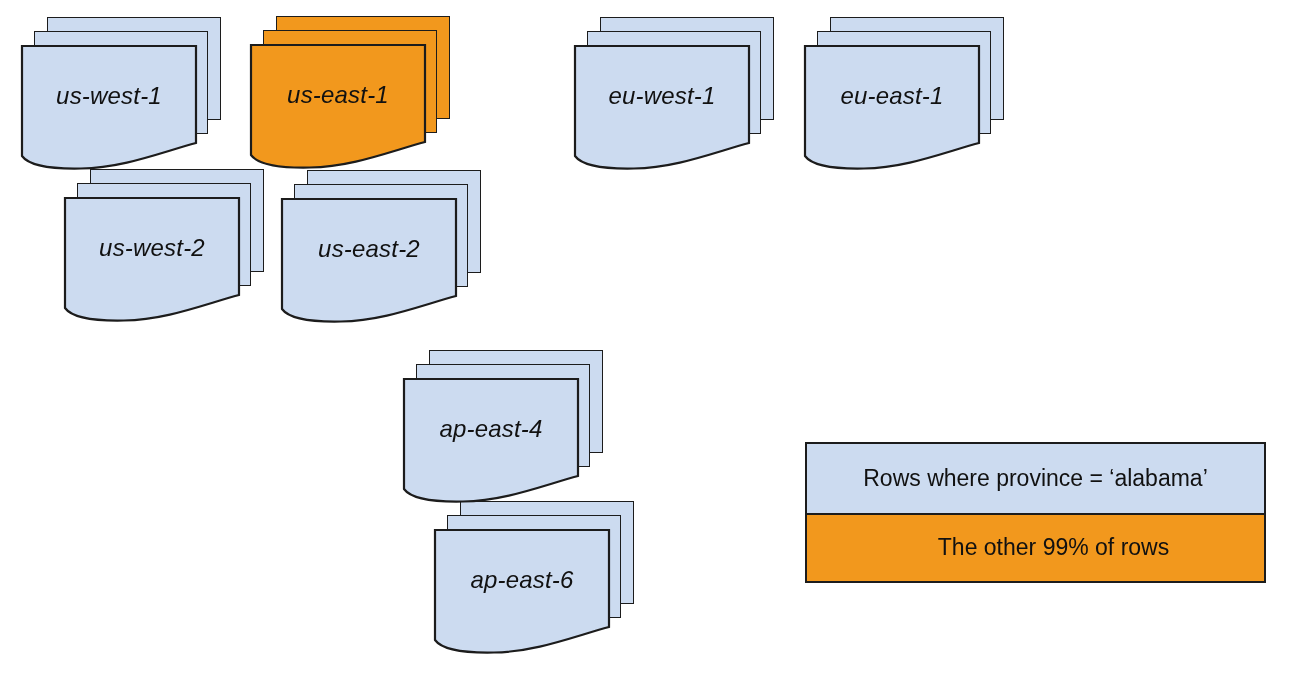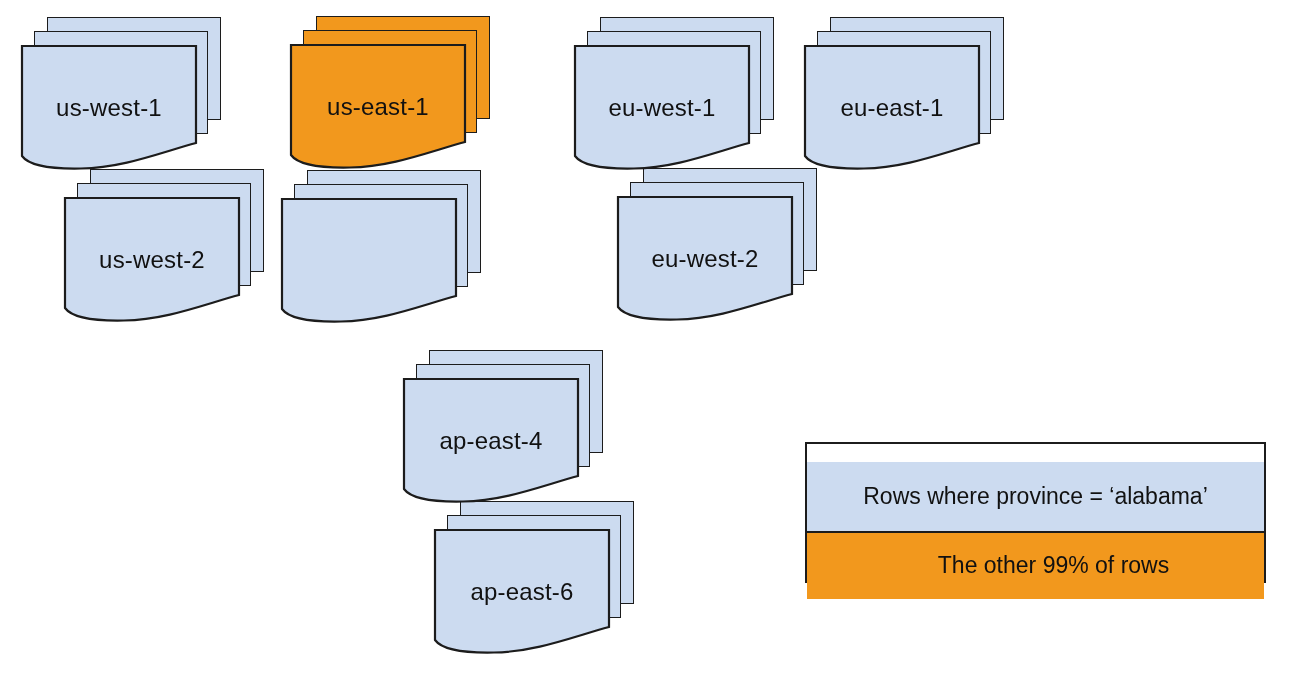--- a/index.html
+++ b/index.html
@@ -44,35 +44,36 @@
   }
   .doc-front path {
     fill: var(--document-blue);
     stroke: var(--ink);
     stroke-width: 2.2;
   }
   .stack.orange .doc-front path { fill: var(--document-orange); }
   .stack-label {
     position: absolute;
     left: 0;
-    top: 76px;
+    top: 64px;
     width: 178px;
     height: 30px;
     z-index: 4;
     display: flex;
     align-items: center;
     justify-content: center;
     font-size: 24px;
     letter-spacing: 0.2px;
     color: #111111;
     white-space: nowrap;
+    font-style: italic;
   }
   
   .pos-us-west-1 { left: 20px;  top: 17px;  }
-  .pos-us-east-1 { left: 249px; top: 16px; margin-left: 40px;  }
+  .pos-us-east-1 { left: 249px; top: 16px;  }
   .pos-eu-west-1 { left: 573px; top: 17px;  }
   .pos-eu-east-1 { left: 803px; top: 17px; padding-left: 40px;  }
   .pos-us-west-2 { left: 20px;  top: 169px; }
   .pos-us-east-2 { left: 237px; top: 170px; }
   .pos-eu-west-2 { left: 573px; top: 168px; }
   .pos-eu-east-2 { left: 792px; top: 168px; }
   .pos-ap-east-1 { left: 402px; top: 350px; }
   .pos-ap-east-2 { left: 390px; top: 501px; }
   
   .legend {
@@ -87,21 +88,21 @@
   .legend-cell {
     width: 100%;
     height: 68.5px;
     display: flex;
     align-items: center;
     justify-content: center;
     font-size: 23px;
     color: #111111;
     box-sizing: border-box;
   }
-  .legend-cell.blue   { background: var(--document-blue); margin-top: 18px; }
+  .legend-cell.blue   { background: var(--document-blue); }
   .legend-cell.orange { background: var(--document-orange); border-top: 2px solid var(--ink); padding-left: 36px; }
 </style>
 </head>
 <body>
 
 <div class="canvas">
 
   <div class="stack front-layer pos-us-west-1">
     <div class="sheet s-back"></div>
     <div class="sheet s-mid"></div>
@@ -146,30 +147,23 @@
     </svg>
     <div class="stack-label">us-west-2</div>
   </div>
 
   <div class="stack back-layer pos-us-east-2">
     <div class="sheet s-back"></div>
     <div class="sheet s-mid"></div>
     <svg class="doc-front" viewBox="0 0 178 131">
       <path d="M 2,2 H 176 V 99 C 142,108 103,124 61,124.5 C 37,125 10,123 2,112 Z"></path>
     </svg>
+    <div class="stack-label">us-east-2</div>
   </div>
 
-  <div class="stack back-layer pos-eu-west-2">
-    <div class="sheet s-back"></div>
-    <div class="sheet s-mid"></div>
-    <svg class="doc-front" viewBox="0 0 178 131">
-      <path d="M 2,2 H 176 V 99 C 142,108 103,124 61,124.5 C 37,125 10,123 2,112 Z"></path>
-    </svg>
-    <div class="stack-label">eu-west-2</div>
-  </div>
 
 
   <div class="stack front-layer pos-ap-east-1">
     <div class="sheet s-back"></div>
     <div class="sheet s-mid"></div>
     <svg class="doc-front" viewBox="0 0 178 131">
       <path d="M 2,2 H 176 V 99 C 142,108 103,124 61,124.5 C 37,125 10,123 2,112 Z"></path>
     </svg>
     <div class="stack-label">ap-east-4</div>
   </div>

